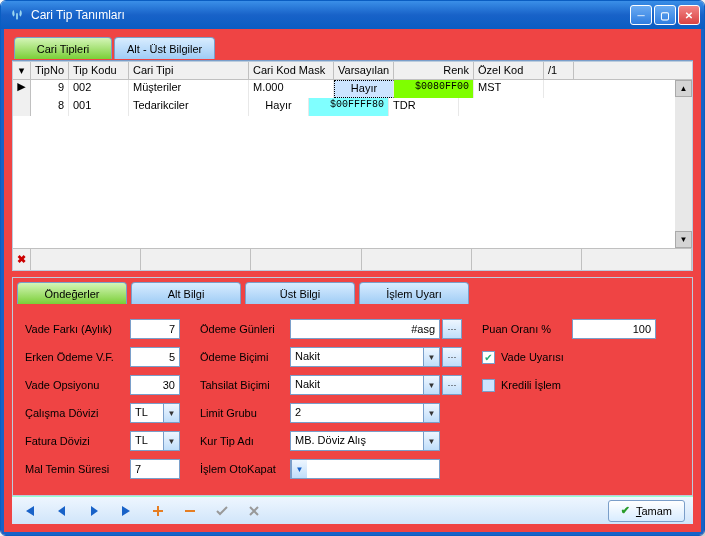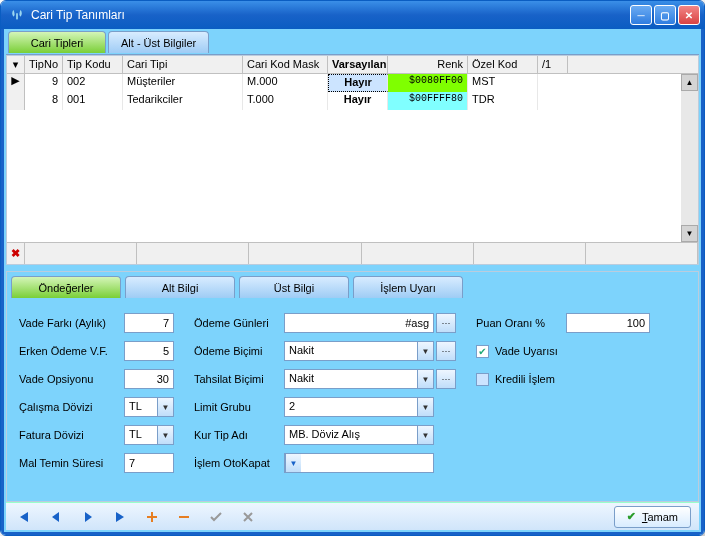--- a/index.html
+++ b/index.html
@@ -8,41 +8,41 @@
 .window { width: 705px; height: 536px; background: #fff; border: 1px solid #0a5dc2; box-shadow: 3px 3px 8px rgba(0,0,0,0.3); border-radius: 6px; overflow: hidden; display: flex; flex-direction: column; }
 
 .titlebar { height: 28px; background: linear-gradient(to bottom, #3a8fe8 0%, #1862c8 50%, #0a5dc2 100%); color: #fff; display: flex; align-items: center; padding: 0 4px 0 8px; gap: 6px; }
 .titlebar-icon { width: 16px; height: 16px; display: flex; align-items: center; justify-content: center; }
 .titlebar-icon svg { width: 14px; height: 14px; }
 .titlebar-text { flex: 1; font-weight: normal; font-size: 12px; }
 .win-btns { display: flex; gap: 2px; }
 .win-btn { width: 22px; height: 20px; border: 1px solid #fff; border-radius: 3px; background: linear-gradient(to bottom, #6babf2, #2f7de0); color: #fff; display: flex; align-items: center; justify-content: center; font-size: 10px; font-weight: bold; cursor: pointer; }
 .win-btn.close { background: linear-gradient(to bottom, #f28585, #d94343); }
 
-.content { flex: 1; background: #7dd3fc; border: 3px solid #1862c8; border-top: none; display: flex; flex-direction: column; padding: 2px; }
+.content { flex: 1; background: #ef4444; border: 3px solid #1862c8; border-top: none; display: flex; flex-direction: column; padding: 8px; }
 
 .top-tabs { display: flex; height: 24px; padding-left: 2px; border-bottom: 1px solid #7a9ec9; }
 .tab { min-width: 98px; padding: 0 12px; height: 22px; display: flex; align-items: center; justify-content: center; font-size: 11px; border: 1px solid #7a9ec9; border-bottom: none; border-radius: 4px 4px 0 0; margin-right: 2px; cursor: pointer; }
 .tab.active-green { background: linear-gradient(to bottom, #d4f5b8, #7acf37); }
 .tab.blue { background: linear-gradient(to bottom, #d8ecff, #9fccf5); }
 
 .grid-area { flex: 0 0 210px; border: 1px solid #bcd; display: flex; flex-direction: column; margin-top: 0; position: relative; }
 .grid-head { display: flex; height: 18px; background: #f0f0f0; border-bottom: 1px solid #c0c0c0; }
 .grid-head .col { border-right: 1px solid #c0c0c0; padding: 2px 4px; font-size: 11px; white-space: nowrap; overflow: hidden; }
 .grid-body { flex: 1; background: #fff; overflow: hidden; }
 .grid-row { display: flex; height: 18px; }
 .grid-row .cell { border-right: 1px solid #e8e8e8; padding: 1px 4px; white-space: nowrap; overflow: hidden; }
 .row-indicator { width: 18px; min-width: 18px; border-right: 1px solid #c0c0c0; background: #f0f0f0; text-align: center; }
 
 .c0 { width: 18px; min-width:18px; text-align:center; }
 .c1 { width: 38px; text-align: right; }
 .c2 { width: 60px; }
 .c3 { width: 120px; }
 .c4 { width: 85px; }
-.c5 { width: 60px; text-align: center; font-weight: bold; }
+.c5 { width: 60px; text-align: center; }
 .c6 { width: 80px; text-align: right; }
 .c7 { width: 70px; }
 .c8 { width: 30px; }
 
 .selcell { background: #cce4ff; border: 1px dotted #000; }
 .renk-cell { text-align: right; padding-right: 4px; font-family: 'Courier New', monospace; font-size: 10px; }
 
 .grid-footer { height: 22px; border-top: 1px solid #c0c0c0; background: #f0f0f0; display: flex; }
 .footer-delete { width: 18px; border-right: 1px solid #c0c0c0; display: flex; align-items: center; justify-content: center; color: #c00; font-weight: bold; }
 .footer-seg { flex: 1; border-right: 1px solid #c0c0c0; }
@@ -125,21 +125,20 @@
             <div class="cell c4">M.000</div>
             <div class="cell c5 selcell">Hayır</div>
             <div class="cell c6 renk-cell" style="background:#7fff00">$0080FF00</div>
             <div class="cell c7">MST</div>
           </div>
           <div class="grid-row">
             <div class="row-indicator"></div>
             <div class="cell c1">8</div>
             <div class="cell c2">001</div>
             <div class="cell c3">Tedarikciler</div>
-            <div class="cell c4">T.000</div>
             <div class="cell c5">Hayır</div>
             <div class="cell c6 renk-cell" style="background:#80ffff">$00FFFF80</div>
             <div class="cell c7">TDR</div>
           </div>
         </div>
       <div class="grid-footer">
         <div class="footer-delete">✖</div>
         <div class="footer-seg"></div>
           <div class="footer-seg"></div>
           <div class="footer-seg"></div>

